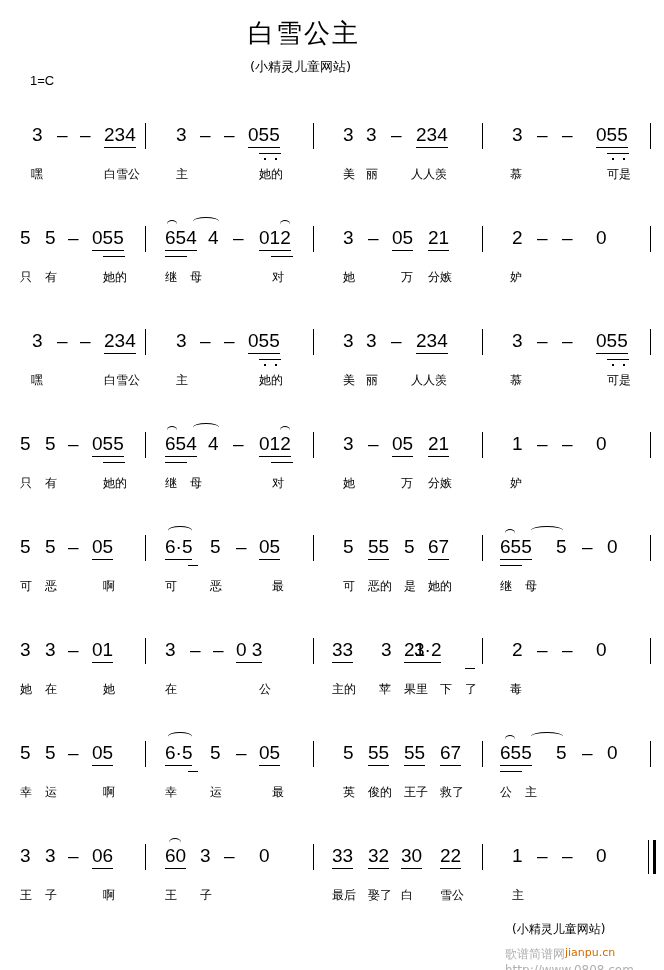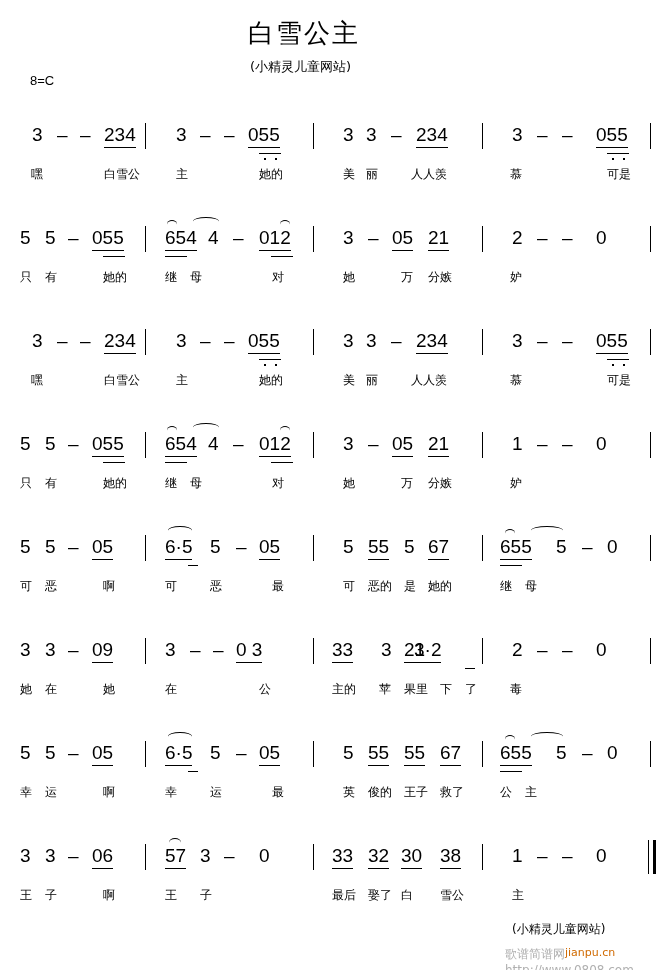--- a/index.html
+++ b/index.html
@@ -20,21 +20,21 @@
   .arc { position:absolute; border-top:1.2px solid #000; border-radius:50% 50% 0 0; height:8px; }
   .footer { position:absolute; left:512px; top:921px; font-size:12px; font-family:"DejaVu Sans",sans-serif; }
   .wm { position:absolute; left:505px; top:946px; font-size:12px; color:#b0b0b0; font-family:"DejaVu Sans",sans-serif; }
   .wm2 { position:absolute; left:565px; top:946px; font-size:11px; color:#d06a00; font-family:"DejaVu Sans",sans-serif; }
 </style>
 </head>
 <body>
 
 <div class="title">白雪公主</div>
 <div class="subtitle">(小精灵儿童网站)</div>
-<div class="key">8=C</div>
+<div class="key">1=C</div>
 
 <div class="row" style="top:123px;">
   <span class="n" style="left:32px">3</span>
   <span class="n" style="left:57px">–</span>
   <span class="n" style="left:80px">–</span>
   <span class="n u1" style="left:104px">234</span>
   <div class="bar" style="left:145px"></div>
   <span class="n" style="left:176px">3</span>
   <span class="n" style="left:200px">–</span>
   <span class="n" style="left:224px">–</span>
@@ -220,21 +220,21 @@
   <span class="ly" style="left:404px">是</span>
   <span class="ly" style="left:428px">她的</span>
   <span class="ly" style="left:500px">继</span>
   <span class="ly" style="left:525px">母</span>
 </div>
 
 <div class="row" style="top:638px;">
   <span class="n" style="left:20px">3</span>
   <span class="n" style="left:45px">3</span>
   <span class="n" style="left:68px">–</span>
-  <span class="n u1" style="left:92px">09</span>
+  <span class="n u1" style="left:92px">01</span>
   <div class="bar" style="left:145px"></div>
   <span class="n" style="left:165px">3</span>
   <span class="n" style="left:190px">–</span>
   <span class="n" style="left:213px">–</span>
   <span class="n u1" style="left:236px">0 3</span>
   <div class="bar" style="left:313px"></div>
   <span class="n u1" style="left:332px">33</span>
   <span class="n" style="left:381px">3</span>
   <span class="n u1" style="left:404px">21</span>
   <span class="n u1" style="left:414px">3·2</span>
@@ -298,29 +298,29 @@
   <span class="ly" style="left:525px">主</span>
 </div>
 
 <div class="row" style="top:844px;">
   <span class="n" style="left:20px">3</span>
   <span class="n" style="left:45px">3</span>
   <span class="n" style="left:68px">–</span>
   <span class="n u1" style="left:92px">06</span>
   <div class="bar" style="left:145px"></div>
   <div class="arc" style="left:169px;top:-6px;width:12px"></div>
-  <span class="n u1" style="left:165px">57</span>
+  <span class="n u1" style="left:165px">60</span>
   <span class="n" style="left:200px">3</span>
   <span class="n" style="left:224px">–</span>
   <span class="n" style="left:259px">0</span>
   <div class="bar" style="left:313px"></div>
   <span class="n u1" style="left:332px">33</span>
   <span class="n u1" style="left:368px">32</span>
   <span class="n u1" style="left:401px">30</span>
-  <span class="n u1" style="left:440px">38</span>
+  <span class="n u1" style="left:440px">22</span>
   <div class="bar" style="left:482px"></div>
   <span class="n" style="left:512px">1</span>
   <span class="n" style="left:537px">–</span>
   <span class="n" style="left:562px">–</span>
   <span class="n" style="left:596px">0</span>
   <div class="dbar" style="left:648px"></div>
   <span class="ly" style="left:20px">王</span>
   <span class="ly" style="left:45px">子</span>
   <span class="ly" style="left:103px">啊</span>
   <span class="ly" style="left:165px">王</span>

